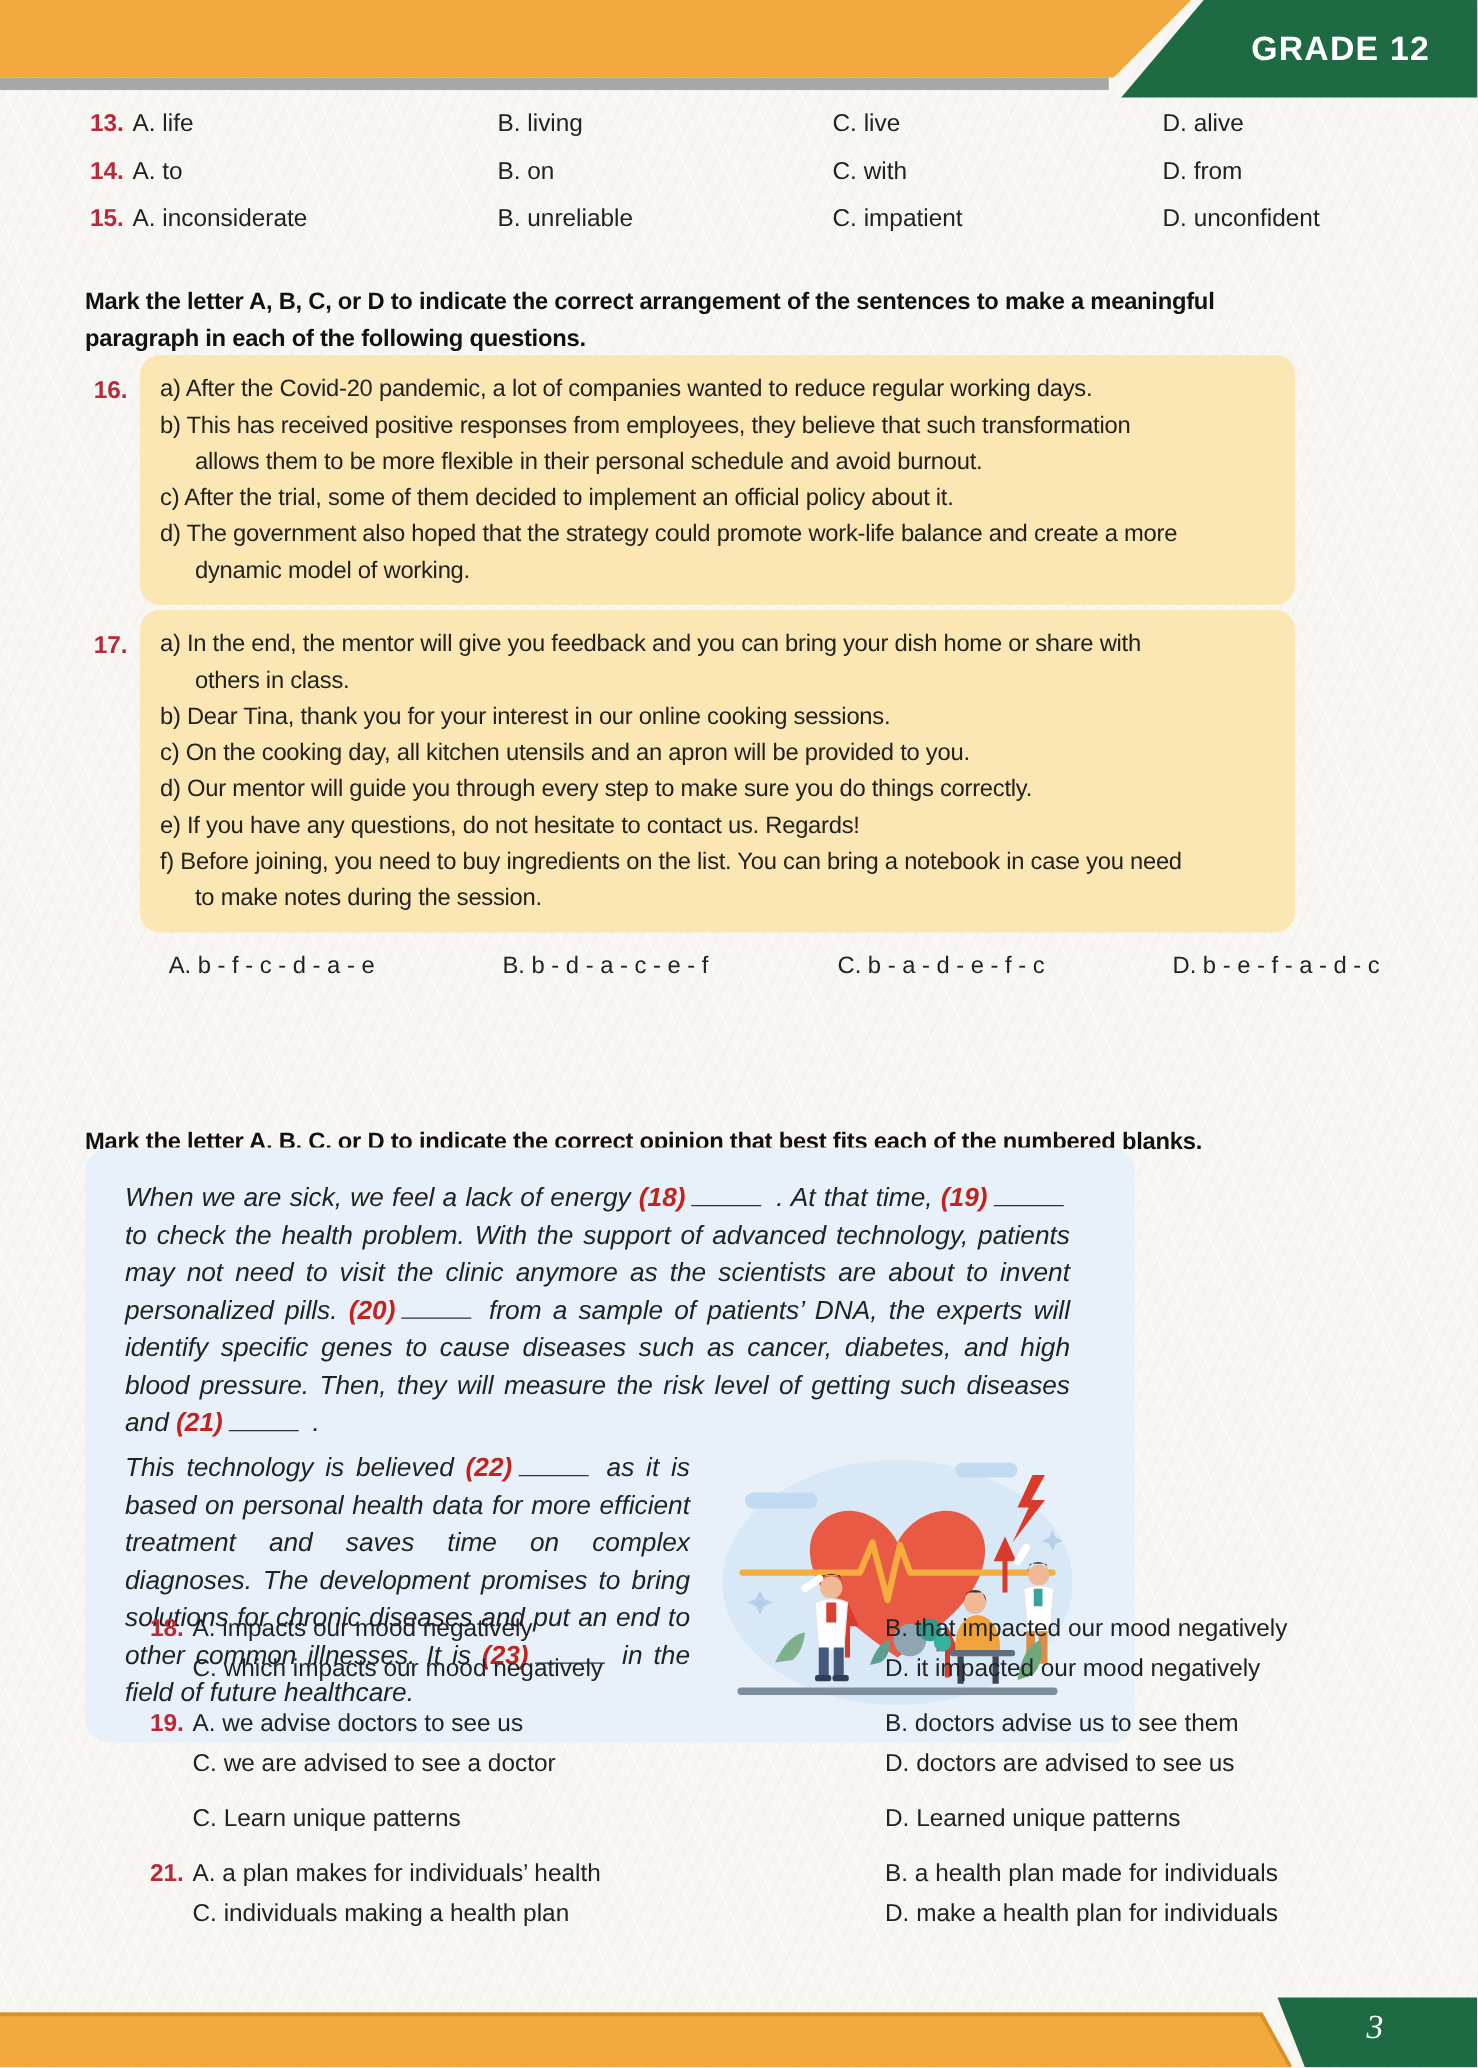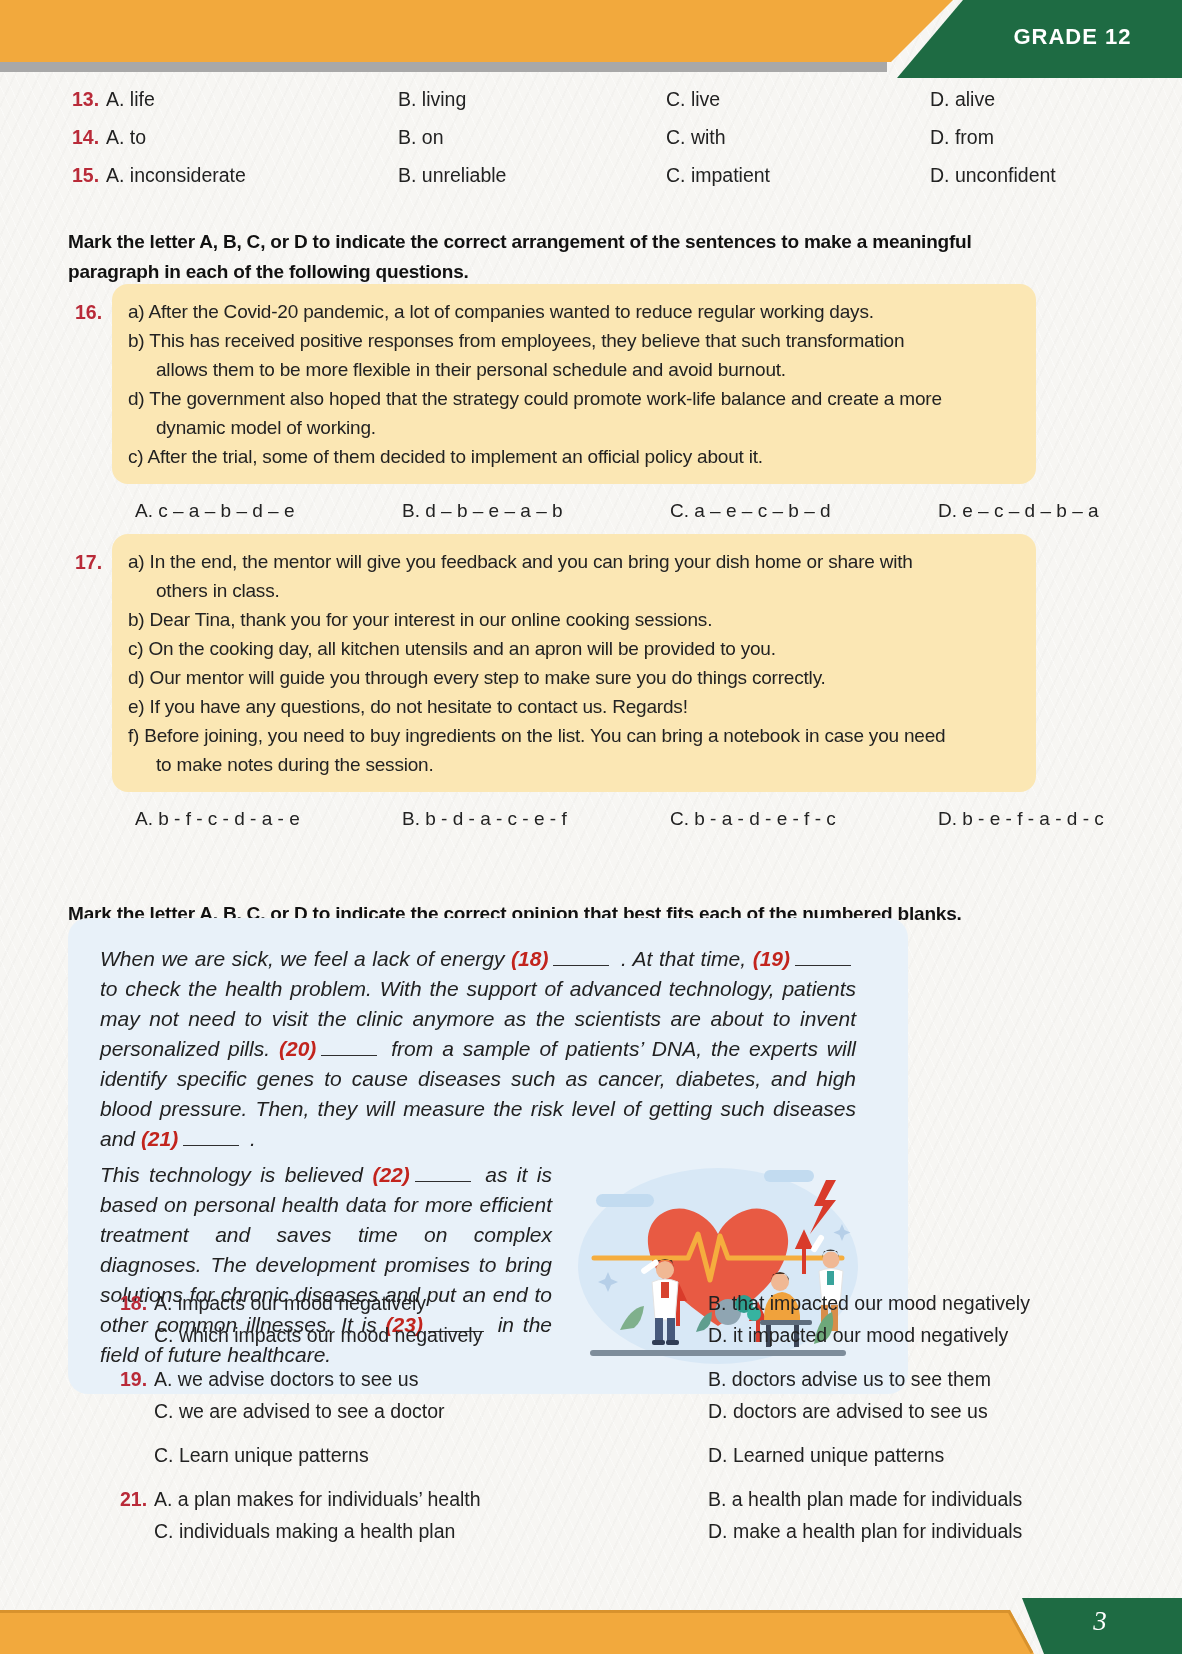--- a/index.html
+++ b/index.html
@@ -14,21 +14,21 @@
     background:var(--page-bg);
     background-image:
       repeating-linear-gradient(115deg, rgba(0,0,0,0.015) 0 2px, transparent 2px 11px),
       repeating-linear-gradient(245deg, rgba(255,255,255,0.4) 0 1px, transparent 1px 9px);
   }
   svg{display:block;}
   
   .header-svg{position:absolute;top:0;left:0;}
   .grade-label{
     position:absolute;top:24px;left:963px;width:219px;text-align:center;
-    color:#fff;font-weight:bold;font-size:22px;letter-spacing:1px;
+    color:#fff;font-weight:bold;font-size:27px;letter-spacing:1px;
   }
   
   #vocab-list{position:absolute;top:88px;left:0;right:0;}
   .v-row{position:relative;height:24px;margin-bottom:14px;font-size:19.5px;}
   .v-row span{position:absolute;white-space:nowrap;}
   .q-num{color:var(--q-red);font-weight:bold;}
   .v-num{left:72px;}
   .v-a{left:106px;} .v-b{left:398px;} .v-c{left:666px;} .v-d{left:930px;}
   
   .instruction{
@@ -118,29 +118,23 @@
 
   <p class="instruction" id="instr1">Mark the letter A, B, C, or D to indicate the correct arrangement of the sentences to make a meaningful paragraph in each of the following questions.</p>
 
   <div id="arr-questions">
       <div class="arr-q">
         <span class="q-num">16.</span>
         <div class="cream-box">
           <div class="sentence">a) After the Covid-20 pandemic, a lot of companies wanted to reduce regular working days.</div>
           <div class="sentence">b) This has received positive responses from employees, they believe that such transformation
 allows them to be more flexible in their personal schedule and avoid burnout.</div>
+          <div class="sentence">c) After the trial, some of them decided to implement an official policy about it.</div>
           <div class="sentence">d) The government also hoped that the strategy could promote work-life balance and create a more
 dynamic model of working.</div>
-          <div class="sentence">c) After the trial, some of them decided to implement an official policy about it.</div>
-        </div>
-        <div class="opt-row4">
-          <span class="o-0">A. c – a – b – d – e</span>
-          <span class="o-1">B. d – b – e – a – b</span>
-          <span class="o-2">C. a – e – c – b – d</span>
-          <span class="o-3">D. e – c – d – b – a</span>
         </div>
       </div>
       <div class="arr-q">
         <span class="q-num">17.</span>
         <div class="cream-box">
           <div class="sentence">a) In the end, the mentor will give you feedback and you can bring your dish home or share with
 others in class.</div>
           <div class="sentence">b) Dear Tina, thank you for your interest in our online cooking sessions.</div>
           <div class="sentence">c) On the cooking day, all kitchen utensils and an apron will be provided to you.</div>
           <div class="sentence">d) Our mentor will guide you through every step to make sure you do things correctly.</div>

